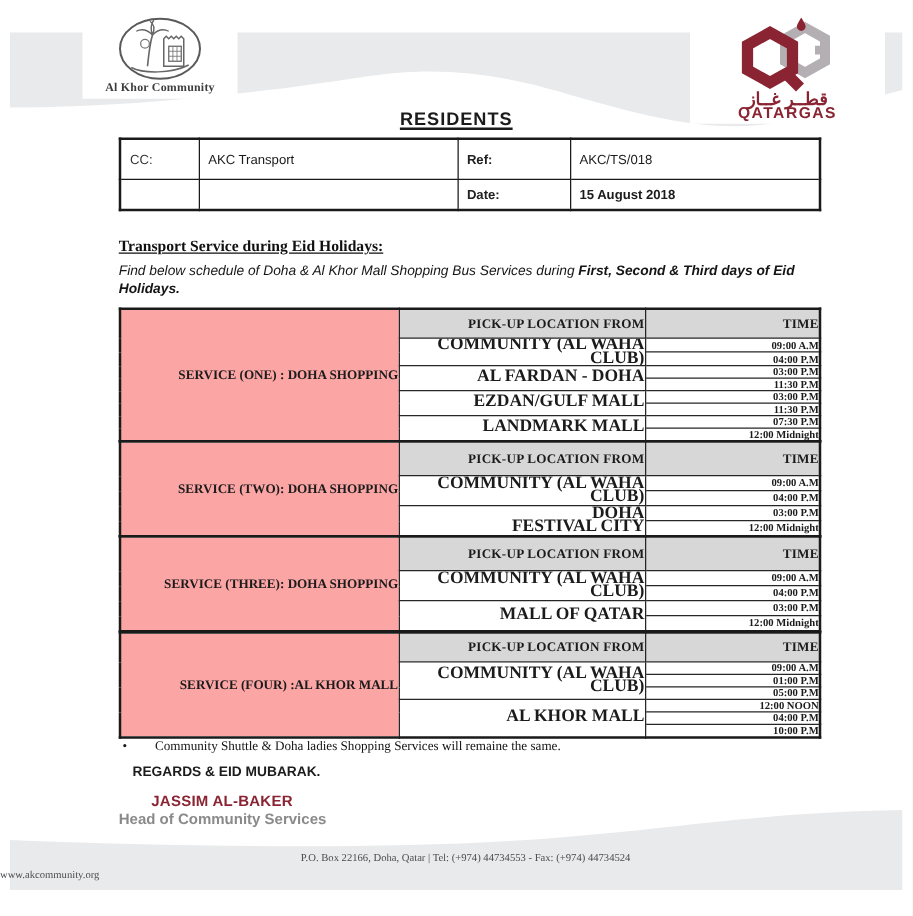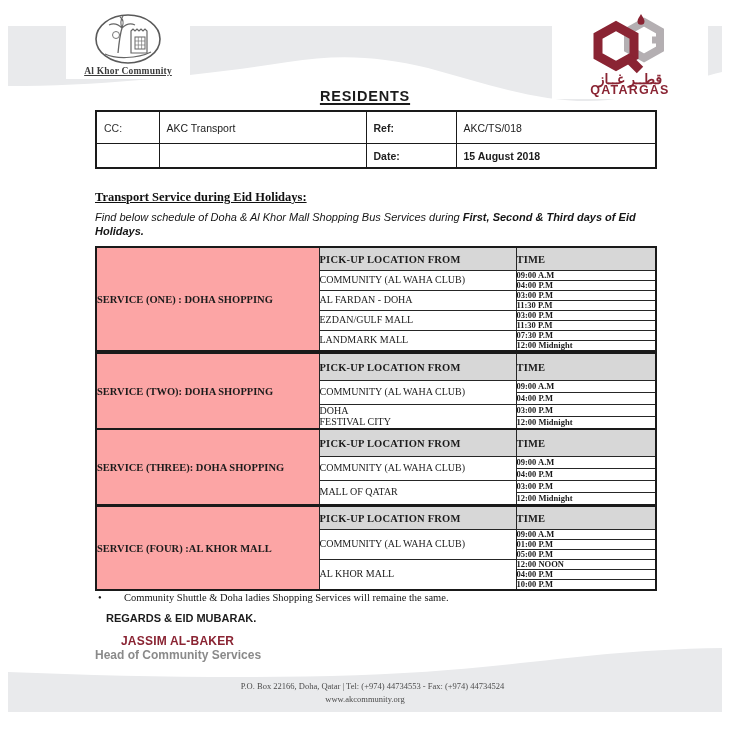--- a/index.html
+++ b/index.html
@@ -15,21 +15,21 @@
     font-family:"Liberation Sans",sans-serif;color:var(--ink);
     outline:1px solid #e2e2e2;
   }
   svg{display:block;}
   .swoosh{position:absolute;left:8px;}
   .swoosh.top{top:6px;}
   .swoosh.bottom{top:648px;}
 
   
   .akc-logo{position:absolute;left:66px;top:10px;width:120px;background:#fff;text-align:center;padding:3px 2px;}
-  .akc-caption{font-family:"Liberation Serif",serif;font-weight:bold;font-size:9.5px;color:#3c3c3c;letter-spacing:.2px;margin-top:1px;text-decoration:underline;}
+  .akc-caption{font-family:"Liberation Serif",serif;font-weight:bold;font-size:9.5px;color:#3c3c3c;letter-spacing:.2px;margin-top:1px;}
   .qg-logo{position:absolute;left:552px;top:12px;width:156px;background:#fff;text-align:center;padding:2px 0;}
   .qg-arabic{font-size:14px;color:var(--maroon);font-weight:bold;line-height:10px;}
   .qg-word{font-size:12.5px;color:var(--maroon);font-weight:bold;letter-spacing:1.2px;line-height:13px;}
 
   
   .circular-title{
     position:absolute;left:0;right:0;top:88px;text-align:center;
     font-weight:bold;font-size:14.5px;letter-spacing:.8px;
     text-decoration:underline;text-decoration-thickness:1.5px;text-underline-offset:2px;
   }
@@ -52,40 +52,40 @@
   .subject{
     position:absolute;left:95px;top:190px;
     font-family:"Liberation Serif",serif;font-weight:bold;font-size:12.5px;color:#101010;
     text-decoration:underline;text-decoration-thickness:1.2px;
   }
   .intro{position:absolute;left:95px;top:211px;width:558px;font-style:italic;font-size:11px;line-height:13.5px;color:#151515;}
   .intro b{font-weight:bold;}
 
   
   .svc{position:absolute;left:95px;width:560px;border:2px solid #1a1a1a;font-family:"Liberation Serif",serif;}
-  .svc td,.svc th{border:1px solid #262626;text-align:left;vertical-align:middle;}
+  .svc td,.svc th{border:1px solid #262626;text-align:right;vertical-align:middle;}
   .svc th.hdr{background:var(--table-header-bg);font-weight:bold;font-size:10.5px;letter-spacing:.2px;}
   .svc td.svc-name{font-weight:bold;font-size:10.5px;background:#fca5a5;}
-  .svc td.loc{font-weight:normal;font-size:10px;white-space:pre-line;line-height:10.5px;}
+  .svc td.loc{font-weight:bold;font-size:14px;white-space:pre-line;line-height:10.5px;}
   .svc td.time{font-weight:bold;font-size:8.5px;line-height:9px;}
   .t1{top:246px;} .t1 th.hdr{height:22px;} .t1 td.time{height:9px;}
   .t2{top:352px;} .t2 th.hdr{height:26px;} .t2 td.time{height:11px;}
   .t3{top:428px;} .t3 th.hdr{height:26px;} .t3 td.time{height:11px;}
   .t4{top:505px;} .t4 th.hdr{height:22px;} .t4 td.time{height:9px;}
 
   
   .note-line{position:absolute;left:98px;top:592px;width:560px;font-family:"Liberation Serif",serif;font-size:10.5px;color:#141414;}
   .note-line .bullet{display:inline-block;width:26px;}
   .regards{position:absolute;left:95px;top:612px;font-weight:bold;font-size:11px;color:#1c1c1c;margin-left:11px;}
   .sig-name{position:absolute;left:121px;top:634px;font-weight:bold;font-size:12px;color:var(--maroon);letter-spacing:.2px;}
   .sig-title{position:absolute;left:95px;top:648px;font-weight:bold;font-size:12px;color:var(--gray-text);}
 
   
   .footer-line1{position:absolute;left:0;right:0;top:681px;text-align:center;font-family:"Liberation Serif",serif;font-size:8.5px;color:#4c4c4c;margin-left:15px;}
-  .footer-line2{position:absolute;left:0;right:0;top:694px;text-align:center;font-family:"Liberation Serif",serif;font-size:8.5px;color:#4c4c4c;}
+  .footer-line2{position:absolute;left:0;right:0;top:694px;font-family:"Liberation Serif",serif;font-size:8.5px;color:#4c4c4c;}
 </style>
 </head>
 <body>
 
 <div class="page">
 
   <svg class="swoosh top" width="714" height="100" viewBox="0 0 714 100">
     <path d="M0,20 H714 V66 C680,74 650,88 600,94 C540,100 480,78 420,62 C370,50 330,48 280,56 C200,68 100,80 0,80 Z" fill="#e9eaec"></path>
   </svg>
 

